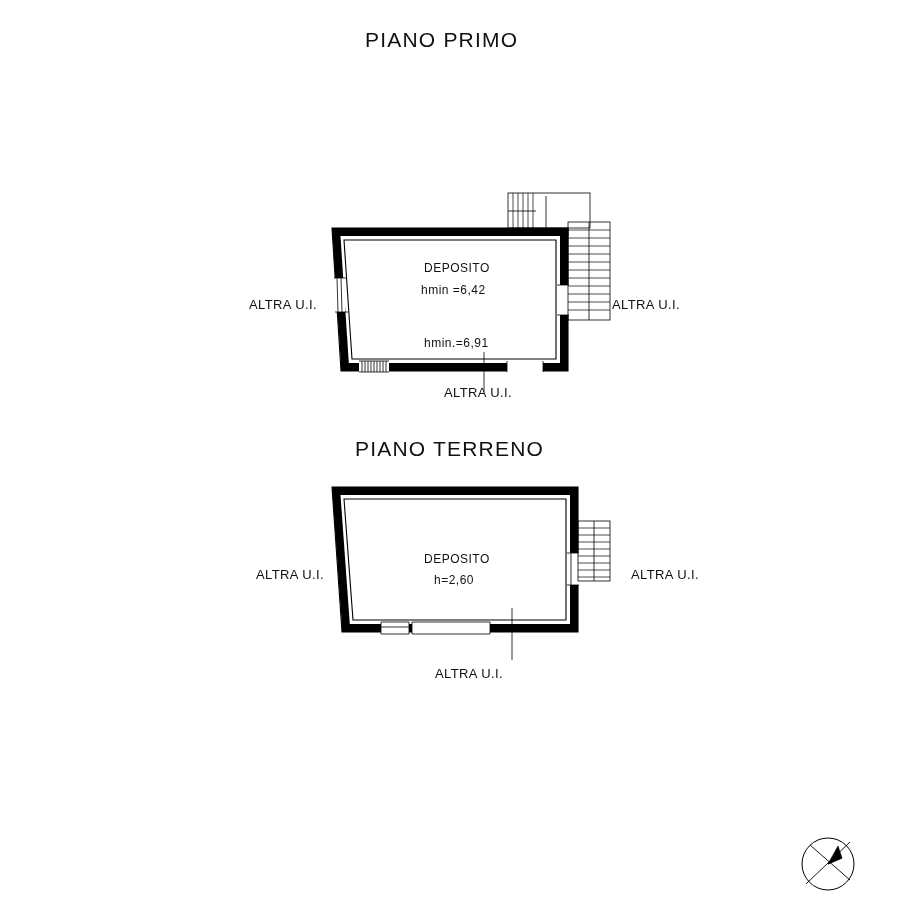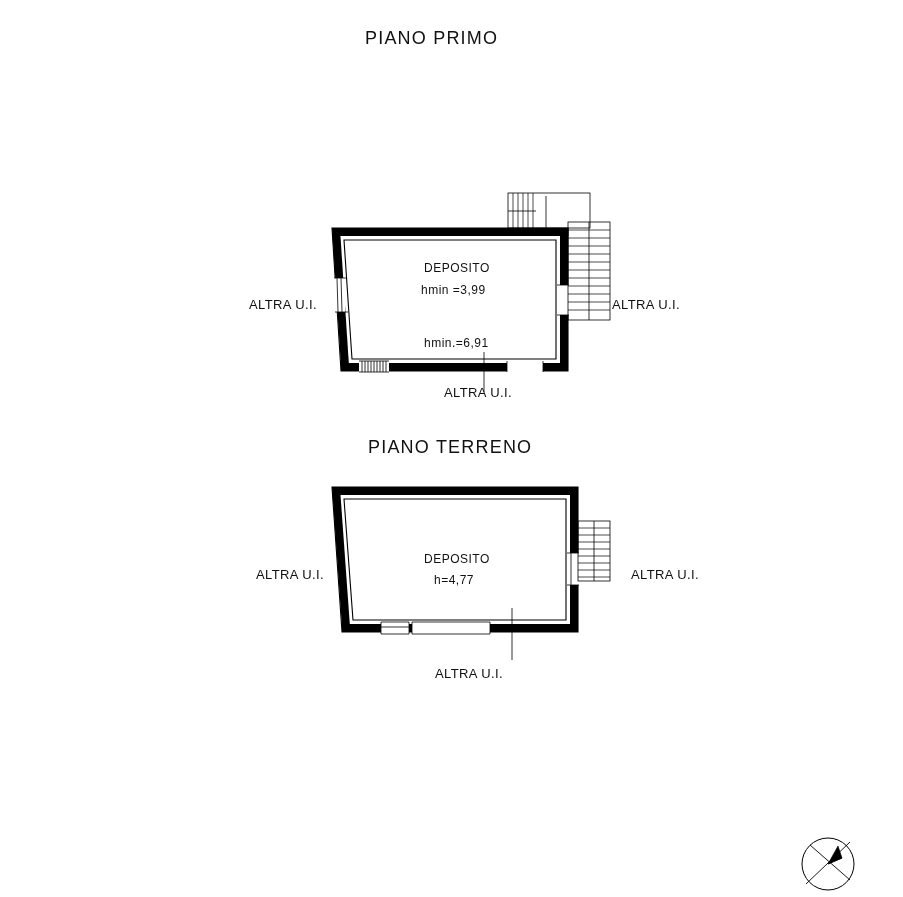--- a/index.html
+++ b/index.html
@@ -13,21 +13,21 @@
   }
   #sheet {
     position: relative;
     width: 903px;
     height: 897px;
     background: #ffffff;
     overflow: hidden;
   }
   .plan-title {
     position: absolute;
-    font-size: 18px;
+    font-size: 21px;
     letter-spacing: 1.2px;
     color: #111111;
     white-space: nowrap;
   }
   .label-small {
     position: absolute;
     font-size: 13px;
     letter-spacing: 0.4px;
     color: #111111;
     white-space: nowrap;
@@ -178,29 +178,29 @@
     <g>
       <circle class="compass-circle" cx="828" cy="864" r="26"></circle>
       <path class="compass-line" d="M 806 884 L 850 842"></path>
       <path class="compass-line" d="M 810 845 L 850 880"></path>
       <path class="compass-arrow" d="M 828 864 L 838 846 L 842 858 Z"></path>
       <path class="compass-line" d="M 828 864 L 842 858"></path>
     </g>
   </svg>
 
   <div class="room-label" style="left:424px; top:261px;">DEPOSITO</div>
-  <div class="room-label" style="left:421px; top:283px;">hmin =3,99</div>
+  <div class="room-label" style="left:421px; top:283px;">hmin =6,42</div>
   <div class="room-label" style="left:424px; top:336px;">hmin.=6,91</div>
 
   <div class="label-small" style="left:249px; top:297px;">ALTRA U.I.</div>
   <div class="label-small" style="left:612px; top:297px;">ALTRA U.I.</div>
   <div class="label-small" style="left:444px; top:385px;">ALTRA U.I.</div>
 
-  <div class="plan-title" style="left:368px; top:437px;">PIANO TERRENO</div>
+  <div class="plan-title" style="left:355px; top:437px;">PIANO TERRENO</div>
 
   <div class="room-label" style="left:424px; top:552px;">DEPOSITO</div>
-  <div class="room-label" style="left:434px; top:573px;">h=4,77</div>
+  <div class="room-label" style="left:434px; top:573px;">h=2,60</div>
 
   <div class="label-small" style="left:256px; top:567px;">ALTRA U.I.</div>
   <div class="label-small" style="left:631px; top:567px;">ALTRA U.I.</div>
   <div class="label-small" style="left:435px; top:666px;">ALTRA U.I.</div>
 
 </div>
 
 </body></html>

